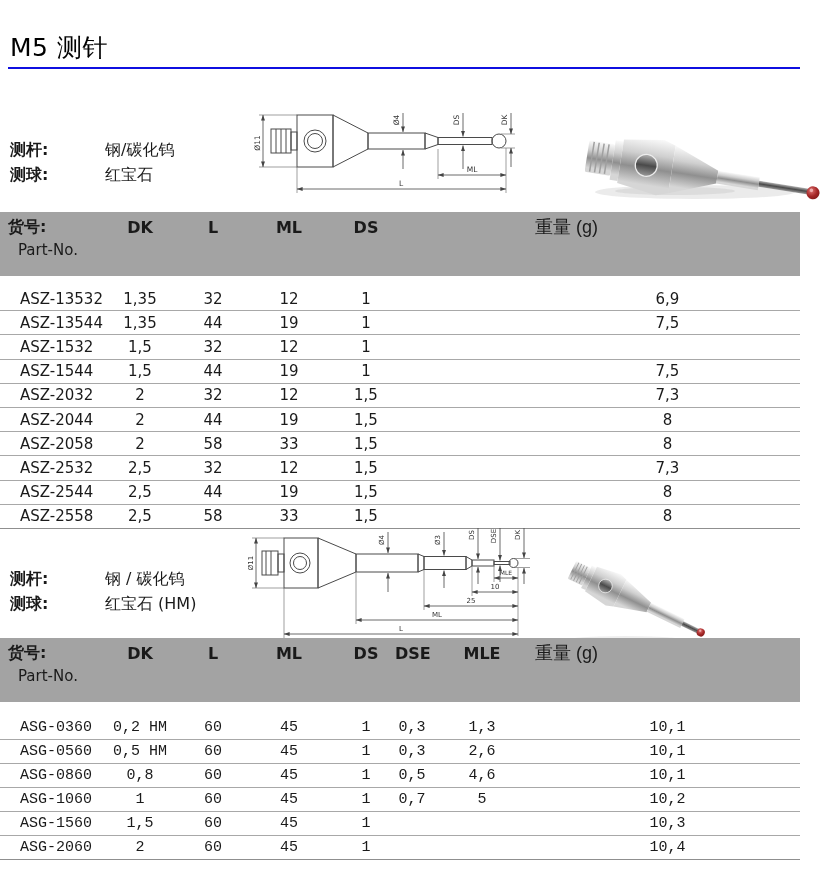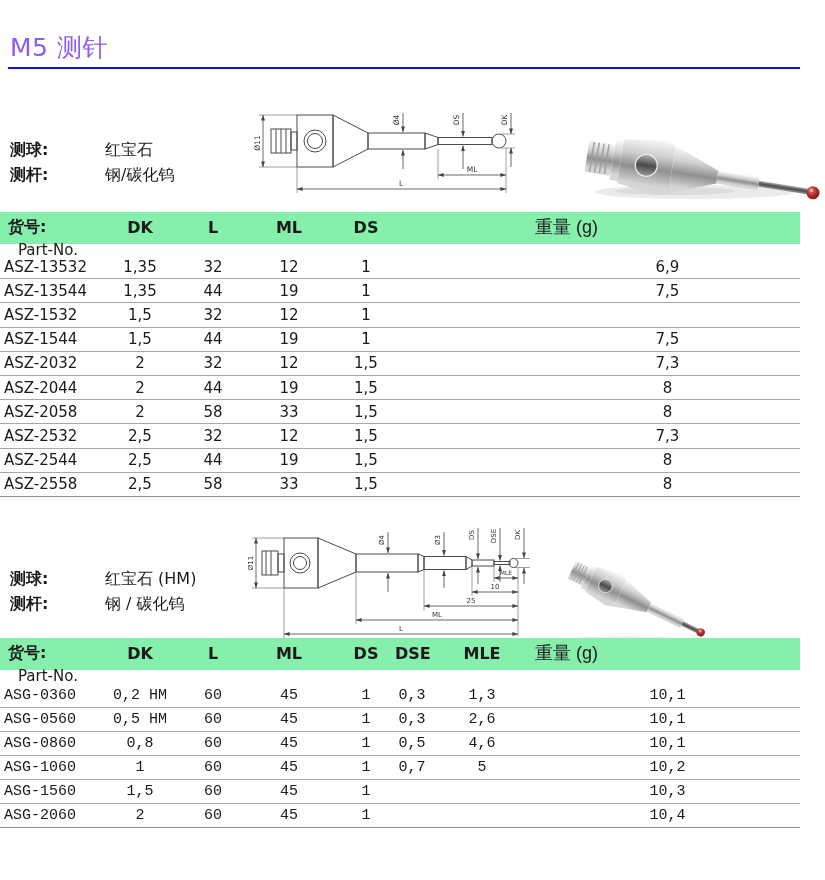--- a/index.html
+++ b/index.html
@@ -1,73 +1,73 @@
 <!DOCTYPE html>
 <html><head>
 <meta charset="utf-8">
 <style>
   * { margin:0; padding:0; box-sizing:border-box; }
   html,body { background:#ffffff; }
   body { font-family:"DejaVu Sans","Liberation Sans",sans-serif; color:#1a1a1a; }
   .page { position:relative; width:825px; height:880px; background:#ffffff; overflow:hidden; }
 
-  .page-title { position:absolute; left:10px; top:31px; font-size:25px; font-weight:400; color:#8b5cf6; letter-spacing:.5px; }
+  .page-title { position:absolute; left:10px; top:31px; font-size:25px; font-weight:400; color:#000000; letter-spacing:.5px; }
   .title-rule { position:absolute; left:8px; top:67px; width:792px; height:2px; background:#0f0fe0; }
 
   .specs { position:absolute; left:10px; }
   .specs-1 { top:137px; }
   .specs-2 { top:566px; }
   .spec-row { height:25px; line-height:25px; font-size:16px; white-space:nowrap; }
   .spec-label { display:inline-block; width:95px; font-weight:bold; }
   .spec-value { font-weight:400; }
 
   .drawing { position:absolute; }
   .drawing-1 { left:253px; top:101px; }
   .drawing-2 { left:248px; top:518px; }
   .photo { position:absolute; }
   .photo-1 { left:585px; top:96px; }
   .photo-2 { left:553px; top:538px; }
 
   .ptable { position:absolute; left:0; width:800px; }
   .t1 { top:212px; }
   .t2 { top:638px; }
-  .thead { height:32px; background:#86efac; padding-top:3px; }
+  .thead { height:64px; background:#a3a3a3; padding-top:3px; }
   .grid-row { display:grid; grid-template-columns:95px 90px 56px 96px 58px 34px 106px 1fr; align-items:center; }
   .thead .grid-row { height:23px; }
   .th { font-weight:bold; font-size:16px; text-align:center; white-space:nowrap; }
   .th-part { text-align:left; padding-left:8px; }
   .th-weight { font-weight:400; font-family:Liberation Sans, sans-serif; font-size:18px; text-align:left; }
   .subhead { font-size:15px; padding-left:18px; padding-top:3px; }
   .tbody-1 { margin-top:11px; }
   .tbody-2 { margin-top:14px; }
   .tr { border-bottom:1px solid #a8a8a8; font-size:15px; }
   .tbody-1 .tr { height:24.2px; }
   .tbody-2 .tr { height:24px;font-family:Liberation Mono, monospace; }
   .tbody-1 .tr:last-child, .tbody-2 .tr:last-child { border-bottom:1px solid #8f8f8f; }
   .td { text-align:center; white-space:nowrap; }
-  .td-part { text-align:left; padding-left:4px; }
+  .td-part { text-align:left; padding-left:20px; }
 
   svg text { font-family:"DejaVu Sans","Liberation Sans",sans-serif; }
 </style>
 </head>
 <body>
 
 <div class="page">
 
   <div class="page-title">M5 测针</div>
   <div class="title-rule"></div>
 
   <div class="specs specs-1">
 
       <div class="spec-row">
+        <span class="spec-label">测杆:</span><span class="spec-value">钢/碳化钨</span>
+      </div>
+
+      <div class="spec-row">
         <span class="spec-label">测球:</span><span class="spec-value">红宝石</span>
-      </div>
-
-      <div class="spec-row">
-        <span class="spec-label">测杆:</span><span class="spec-value">钢/碳化钨</span>
       </div>
     </div>
 
   <svg class="drawing drawing-1" width="290" height="104" viewBox="0 0 290 104">
     <defs>
       <marker id="ar1" orient="auto-start-reverse" markerWidth="8" markerHeight="6" refX="7" refY="2.5">
           <path d="M0,0L7,2.5L0,5z" fill="#444"></path>
         </marker>
     </defs>
     <g stroke="#4a4a4a" stroke-width="1" fill="none">
@@ -277,25 +277,25 @@
           <div class="td"></div>
           <div class="td"></div>
           <div class="td">8</div>
         </div>
       </div>
   </div>
 
   <div class="specs specs-2">
 
       <div class="spec-row">
+        <span class="spec-label">测杆:</span><span class="spec-value">钢 / 碳化钨</span>
+      </div>
+
+      <div class="spec-row">
         <span class="spec-label">测球:</span><span class="spec-value">红宝石 (HM)</span>
-      </div>
-
-      <div class="spec-row">
-        <span class="spec-label">测杆:</span><span class="spec-value">钢 / 碳化钨</span>
       </div>
     </div>
 
   <svg class="drawing drawing-2" width="310" height="125" viewBox="0 0 310 125">
     <defs>
       <marker id="ar2" orient="auto-start-reverse" markerWidth="8" markerHeight="6" refX="7" refY="2.5">
           <path d="M0,0L7,2.5L0,5z" fill="#444"></path>
         </marker>
     </defs>
     <g stroke="#4a4a4a" stroke-width="1" fill="none">

